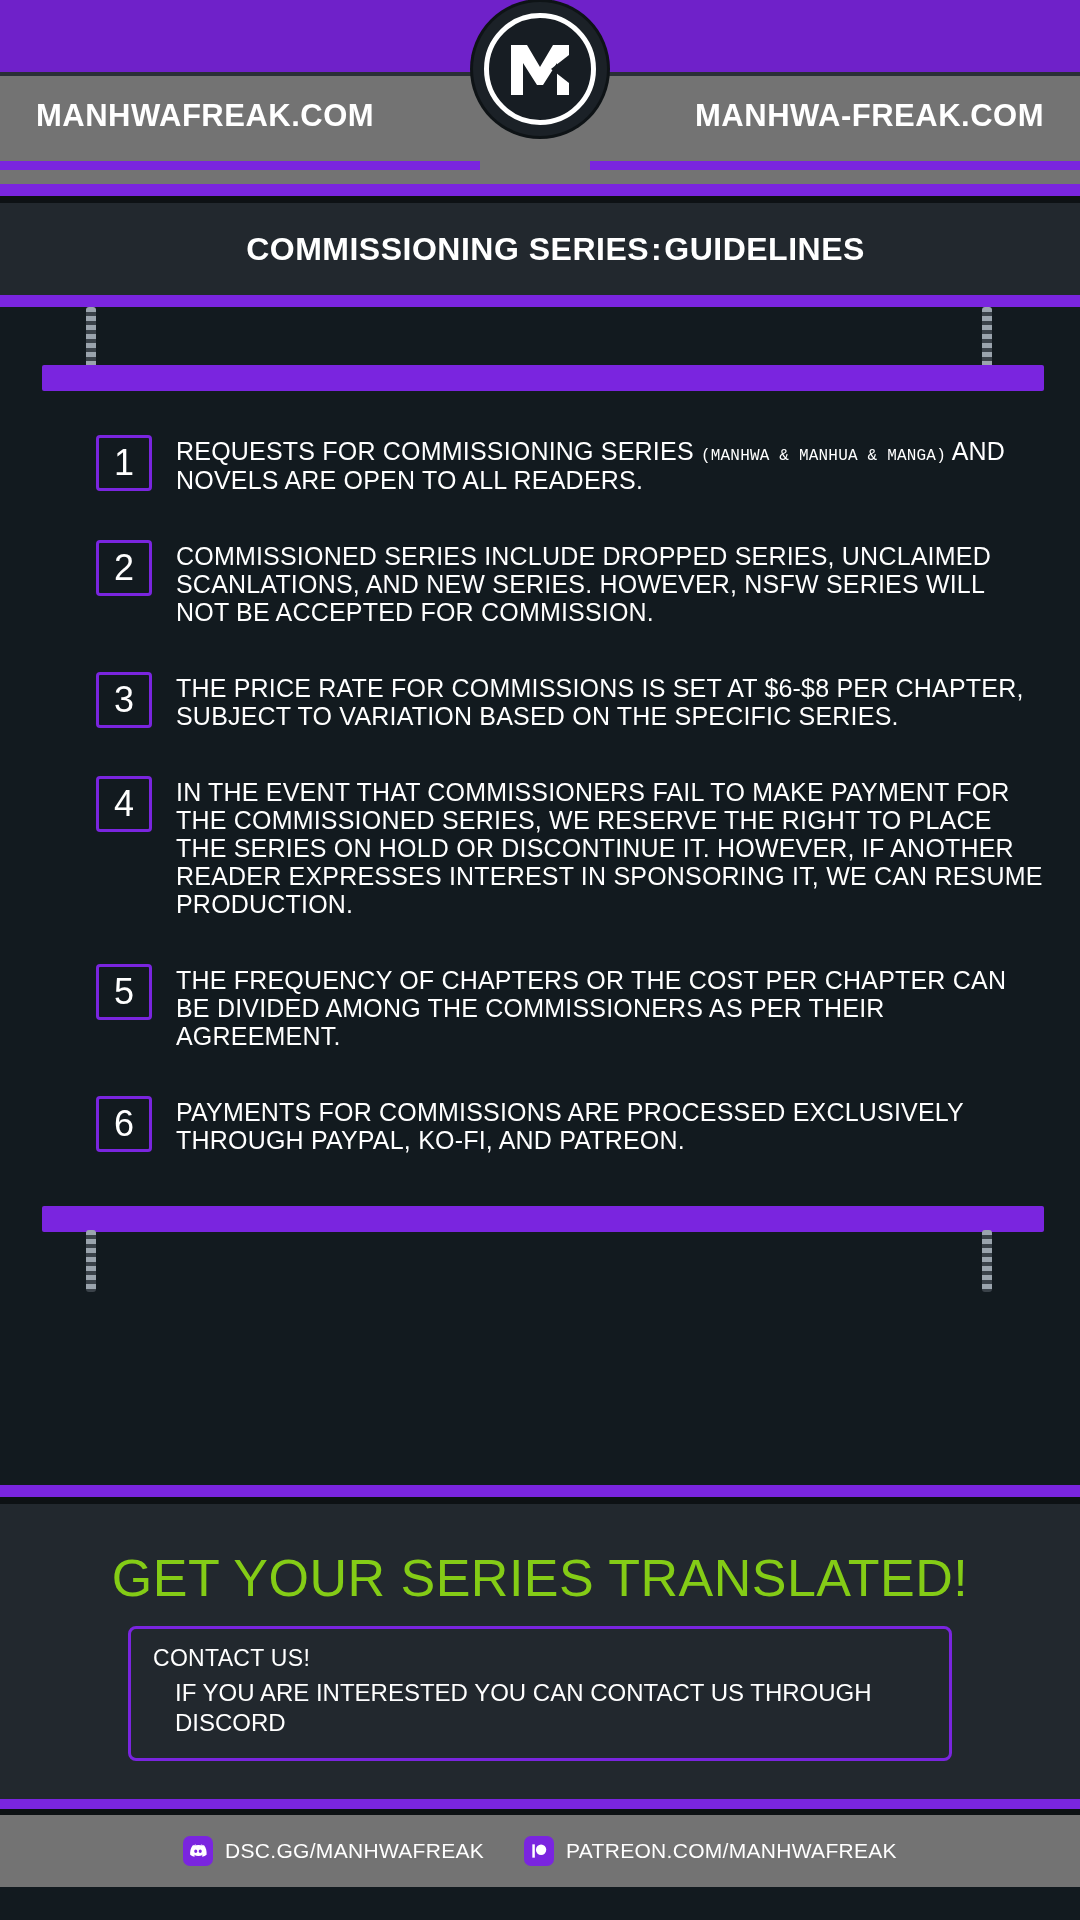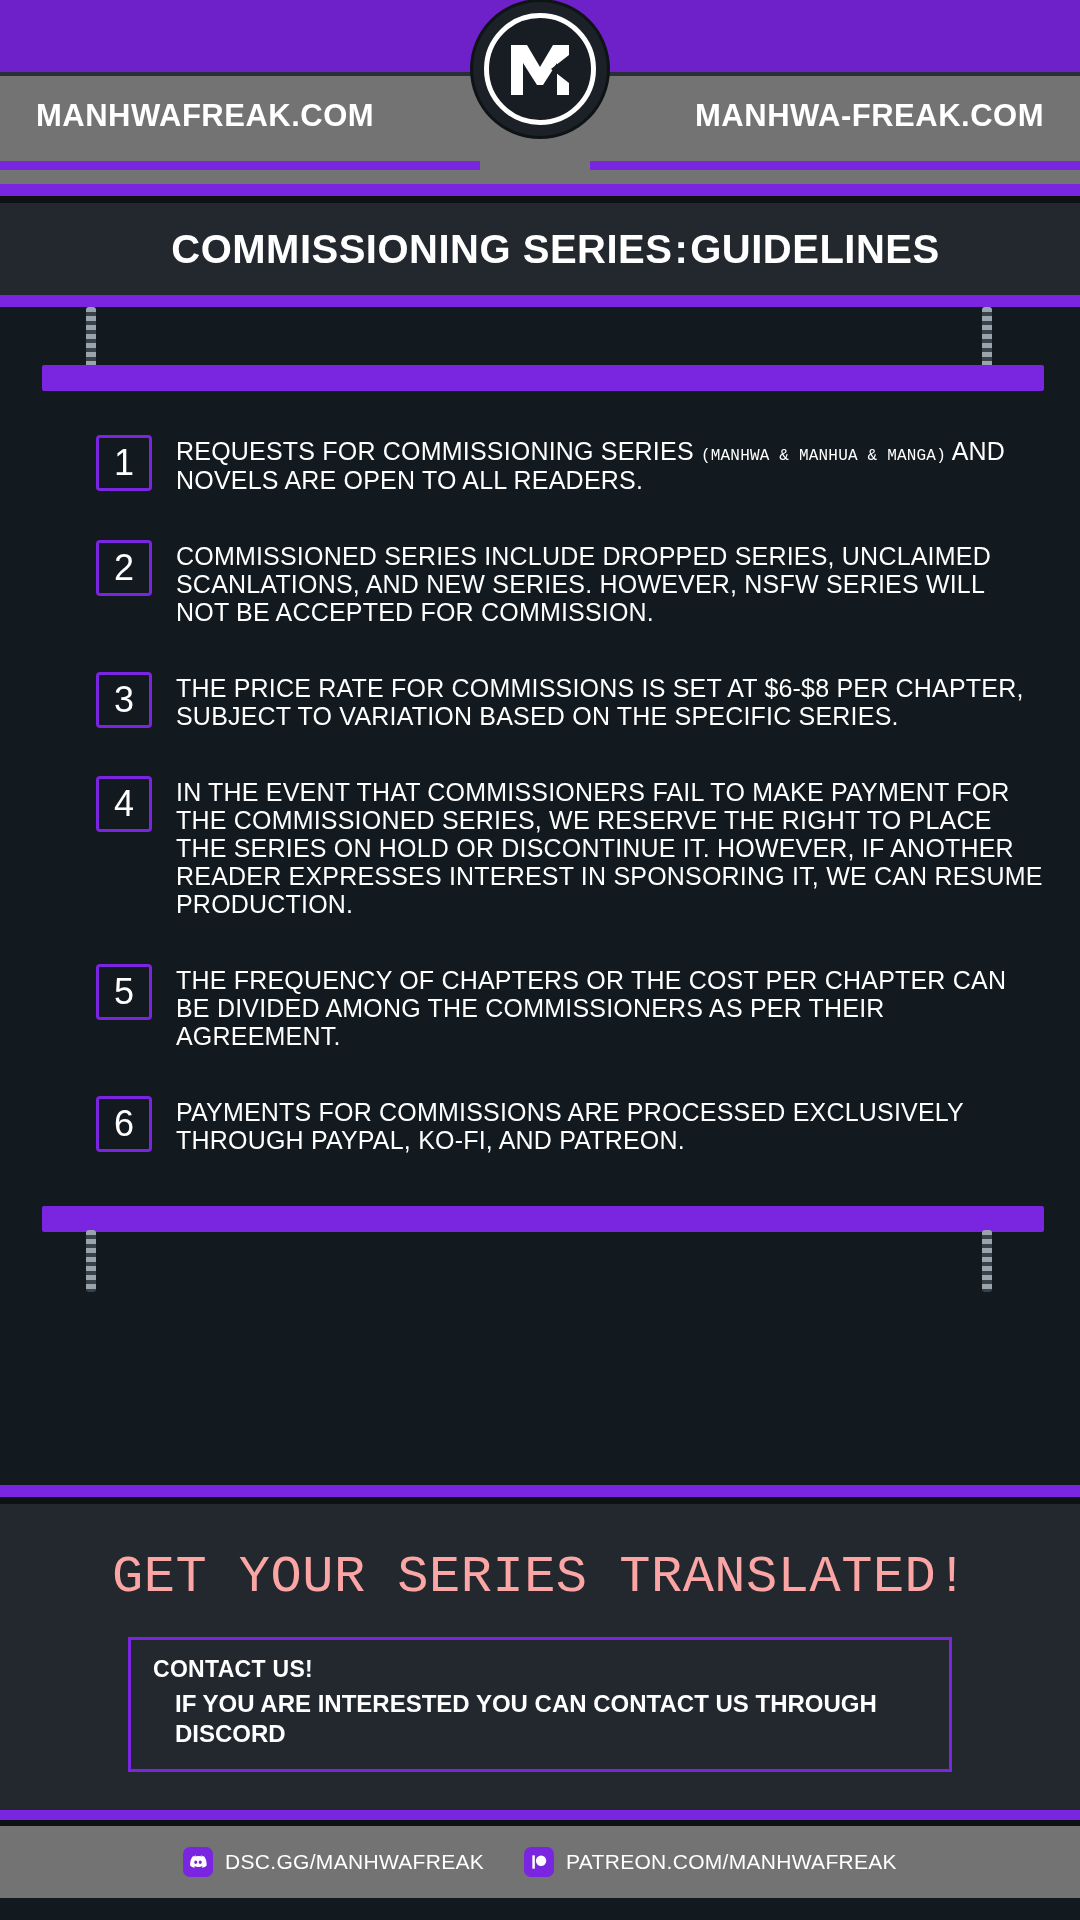--- a/index.html
+++ b/index.html
@@ -85,21 +85,21 @@
   
   .title-band {
     background: #22282e;
     height: 92px;
     display: flex;
     align-items: center;
     justify-content: center;
   }
   .title-band h1 {
     color: #ffffff;
-    font-size: 40px;
+    font-size: 32px;
     font-weight: 700;
     letter-spacing: 0.5px;
     text-transform: uppercase;
     margin-left: 31px;
   }
   .title-band .colon { color: #ffffff; padding: 0 2px; }
 
   
   .body-area {
     position: relative;
@@ -191,35 +191,33 @@
   .bottom-chain.l { left: 86px; }
   .bottom-chain.r { right: 88px; }
 
   
   .cta {
     background: #22282e;
     padding: 44px 0 38px 0;
     text-align: center;
   }
   .cta h2 {
-    color: #fca5a5;
+    color: #84cc16;
     font-size: 52px;
     font-weight: 400;
     letter-spacing: 0.5px;
     text-transform: uppercase;
-    margin-bottom: 30px;
-    font-family: Liberation Mono, monospace;
+    margin-bottom: 18px;
   }
   .contact-box {
     margin: 0 128px;
     border: 3px solid #7a25df;
-    border-radius: 0;
+    border-radius: 8px;
     padding: 16px 22px 20px 22px;
     text-align: left;
-    font-weight: bold;
   }
   .contact-title {
     color: #ffffff;
     font-size: 23px;
     text-transform: uppercase;
     letter-spacing: 0.3px;
     margin-bottom: 6px;
   }
   .contact-line {
     color: #ffffff;

